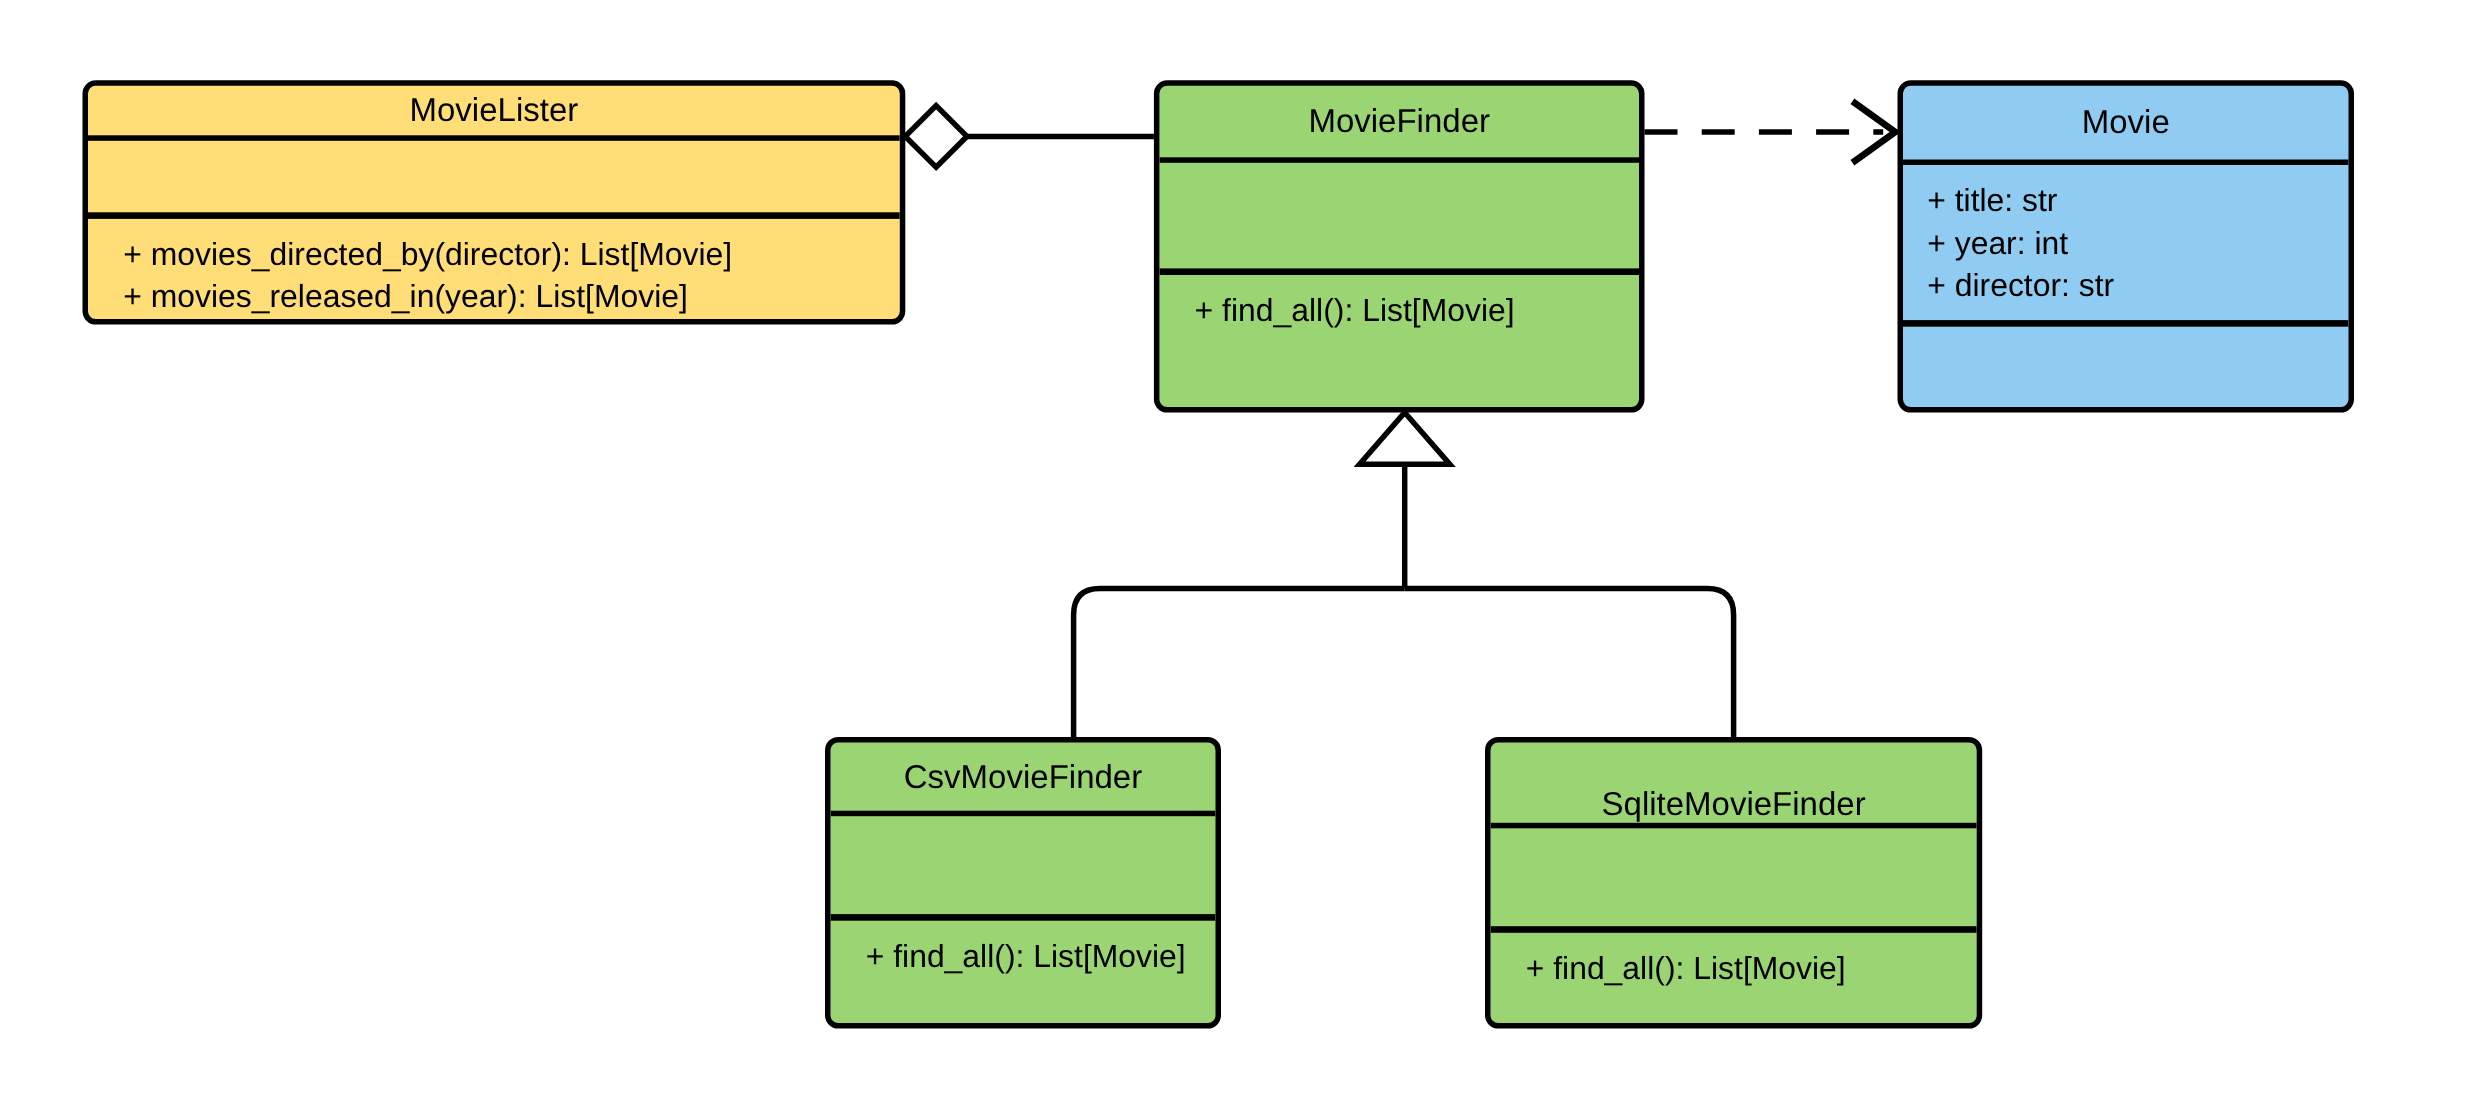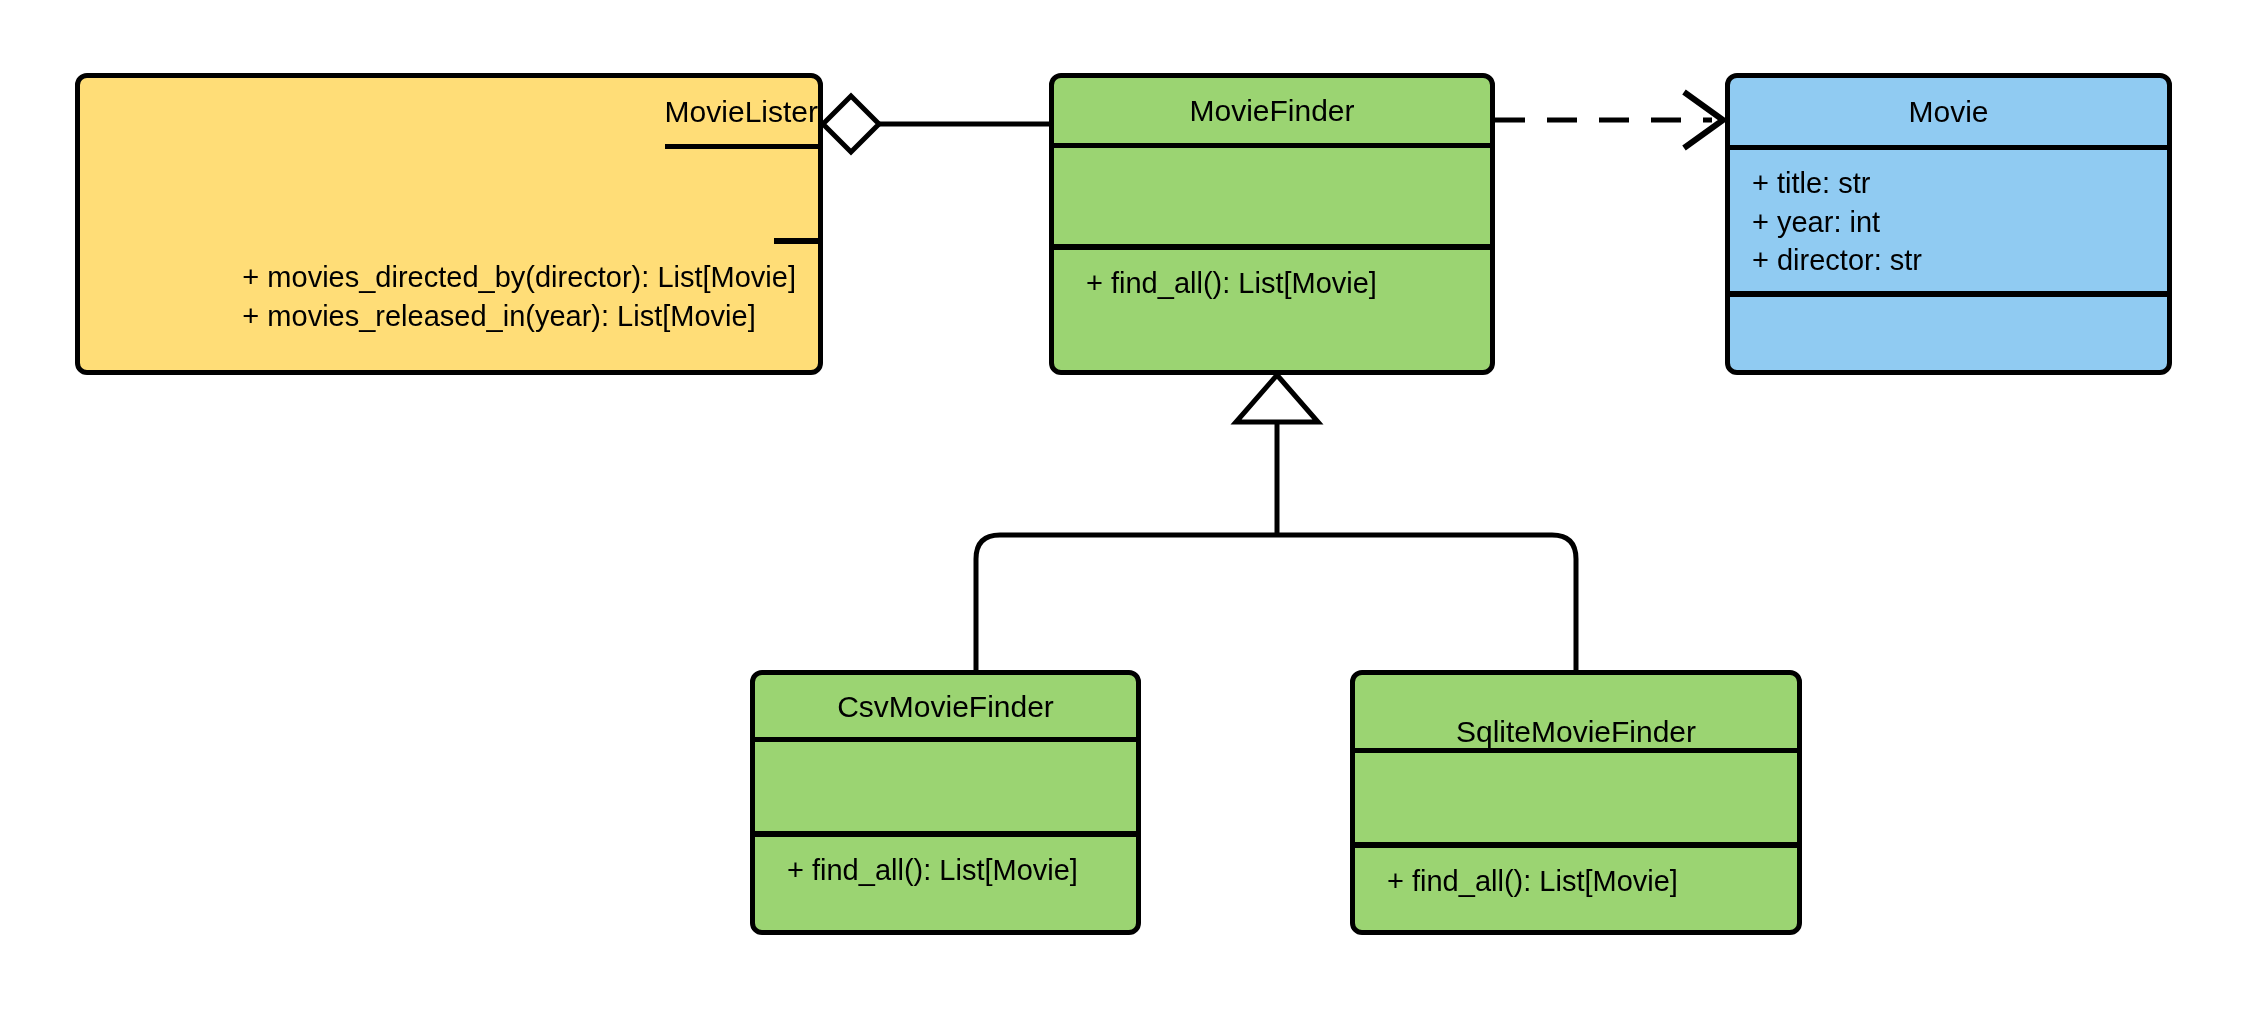--- a/index.html
+++ b/index.html
@@ -95,54 +95,54 @@
       <line x1="1277" y1="420" x2="1277" y2="535" stroke="#000000" stroke-width="5"></line>
 
       <path d="M 1277 535 L 1000 535 Q 976 535 976 559 L 976 670" fill="none" stroke="#000000" stroke-width="5" stroke-linecap="butt"></path>
 
       <path d="M 1277 535 L 1552 535 Q 1576 535 1576 559 L 1576 670" fill="none" stroke="#000000" stroke-width="5" stroke-linecap="butt"></path>
 
       <polygon points="1277,375 1318,422 1236,422" fill="#ffffff" stroke="#000000" stroke-width="5" stroke-linejoin="miter"></polygon>
     </g>
   </svg>
 
-  <div class="uml-class" style="left:75px; top:73px; width:748px; height:302px; background:#FFDD77;align-items:flex-end;">
+  <div class="uml-class" style="left:75px; top:73px; width:748px; height:222px; background:#FFDD77;">
     <div class="compartment name-compartment" style="height:71px;">
       <span class="class-name">MovieLister</span>
     </div>
     <div class="compartment attrs-compartment empty-compartment" style="height:95px;"></div>
     <div class="compartment ops-compartment">
       <span class="member">+ movies_directed_by(director): List[Movie]</span>
       <span class="member">+ movies_released_in(year): List[Movie]</span>
     </div>
   </div>
 
   <div class="uml-class" style="left:1049px; top:73px; width:446px; height:302px; background:#9BD472;">
     <div class="compartment name-compartment" style="height:70px;">
       <span class="class-name">MovieFinder</span>
     </div>
     <div class="compartment attrs-compartment empty-compartment" style="height:102px;"></div>
     <div class="compartment ops-compartment">
       <span class="member">+ find_all(): List[Movie]</span>
     </div>
   </div>
 
-  <div class="uml-class" style="left:1725px; top:73px; width:447px; height:302px; background:#90CBF2;">
+  <div class="uml-class" style="left:1725px; top:73px; width:415px; height:302px; background:#90CBF2;">
     <div class="compartment name-compartment" style="height:72px;">
       <span class="class-name">Movie</span>
     </div>
     <div class="compartment attrs-compartment" style="height:147px;">
       <span class="member">+ title: str</span>
       <span class="member">+ year: int</span>
       <span class="member">+ director: str</span>
     </div>
     <div class="compartment ops-compartment empty-compartment"></div>
   </div>
 
-  <div class="uml-class" style="left:750px; top:670px; width:391px; height:265px; background:#9BD472;">
+  <div class="uml-class" style="left:750px; top:670px; width:360px; height:265px; background:#9BD472;">
     <div class="compartment name-compartment" style="height:67px;">
       <span class="class-name">CsvMovieFinder</span>
     </div>
     <div class="compartment attrs-compartment empty-compartment" style="height:95px;"></div>
     <div class="compartment ops-compartment">
       <span class="member">+ find_all(): List[Movie]</span>
     </div>
   </div>
 
   <div class="uml-class" style="left:1350px; top:670px; width:452px; height:265px; background:#9BD472;">

